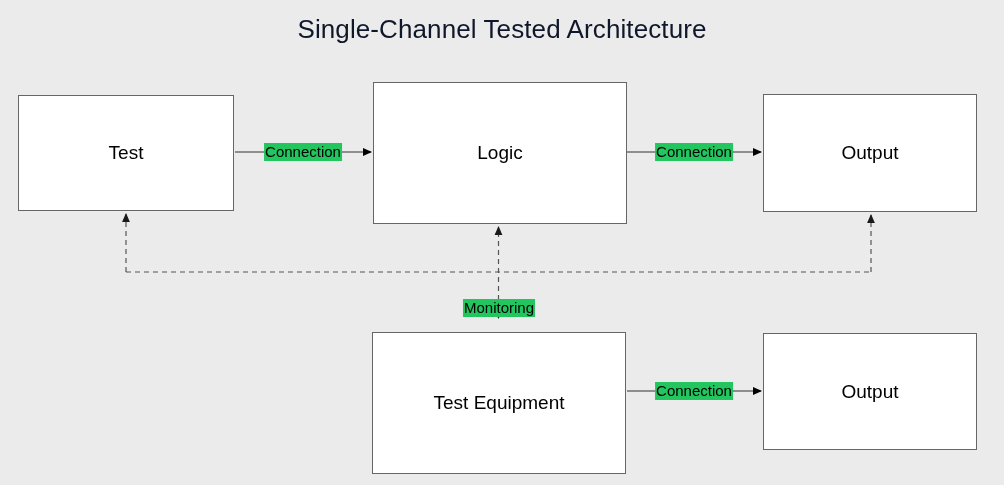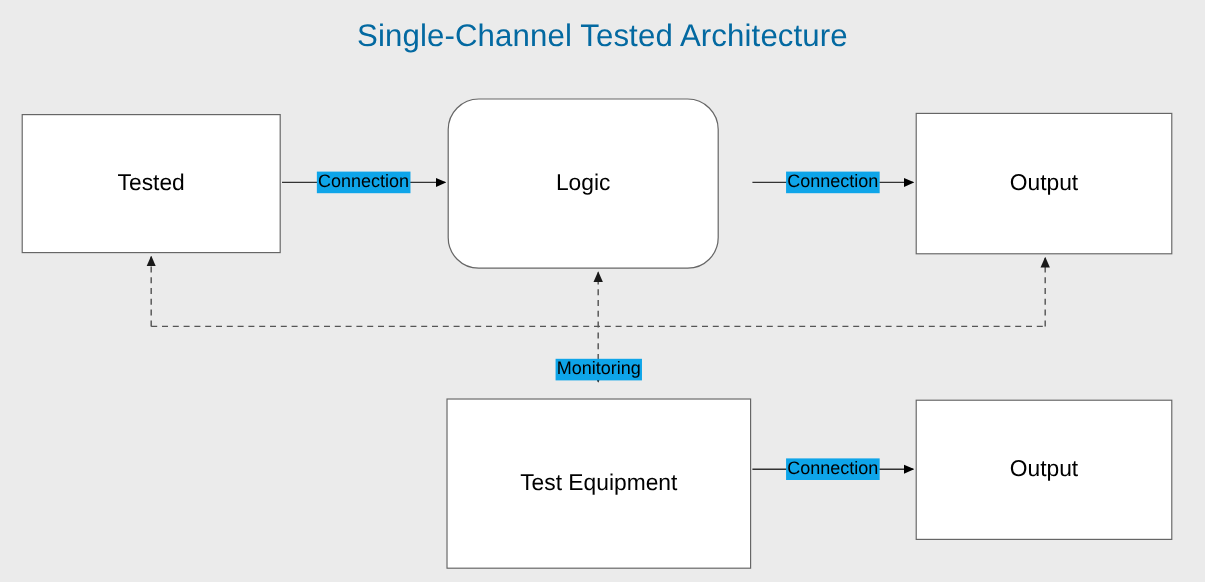--- a/index.html
+++ b/index.html
@@ -36,21 +36,21 @@
   }
   .layer > * { pointer-events: auto; }
 
   .diagram-title {
     position: absolute;
     left: 0;
     top: 14px;
     width: 1004px;
     text-align: center;
     font-size: 26px;
-    color: #0369a1;
+    color: #0f172a;
     letter-spacing: 0.1px;
     white-space: nowrap;
   }
 
   .node {
     position: absolute;
     box-sizing: border-box;
     background: #ffffff;
     border: 1px solid #666666;
     display: flex;
@@ -58,21 +58,21 @@
     justify-content: center;
   }
   .node-label {
     font-size: 19px;
     color: #000000;
     white-space: nowrap;
   }
 
   .edge-label {
     position: absolute;
-    background: #0ea5e9;
+    background: #22c55e;
     font-size: 15px;
     color: #000000;
     white-space: nowrap;
     line-height: 18px;
     padding: 0 1px;
     transform: translate(-50%, -50%);
   }
 </style>
 </head>
 <body>
@@ -113,24 +113,24 @@
 
       <line x1="498.5" y1="318" x2="498.5" y2="227" stroke="#555555" stroke-width="1.2" stroke-dasharray="5,4" marker-end="url(#arrow-dashed-end)" marker-start="url(#arrow-dashed-start)"></line>
     </g>
   </svg>
 
   <div class="layer">
 
     <div class="diagram-title">Single-Channel Tested Architecture</div>
 
     <div class="node" style="left:18px;  top:95px;  width:216px; height:116px;">
-      <span class="node-label">Tested</span>
+      <span class="node-label">Test</span>
     </div>
 
-    <div class="node" style="left:373px; top:82px;  width:226px; height:142px;border-radius:26px;">
+    <div class="node" style="left:373px; top:82px;  width:254px; height:142px;">
       <span class="node-label">Logic</span>
     </div>
 
     <div class="node" style="left:763px; top:94px;  width:214px; height:118px;">
       <span class="node-label">Output</span>
     </div>
 
     <div class="node" style="left:372px; top:332px; width:254px; height:142px;">
       <span class="node-label">Test Equipment</span>
     </div>

